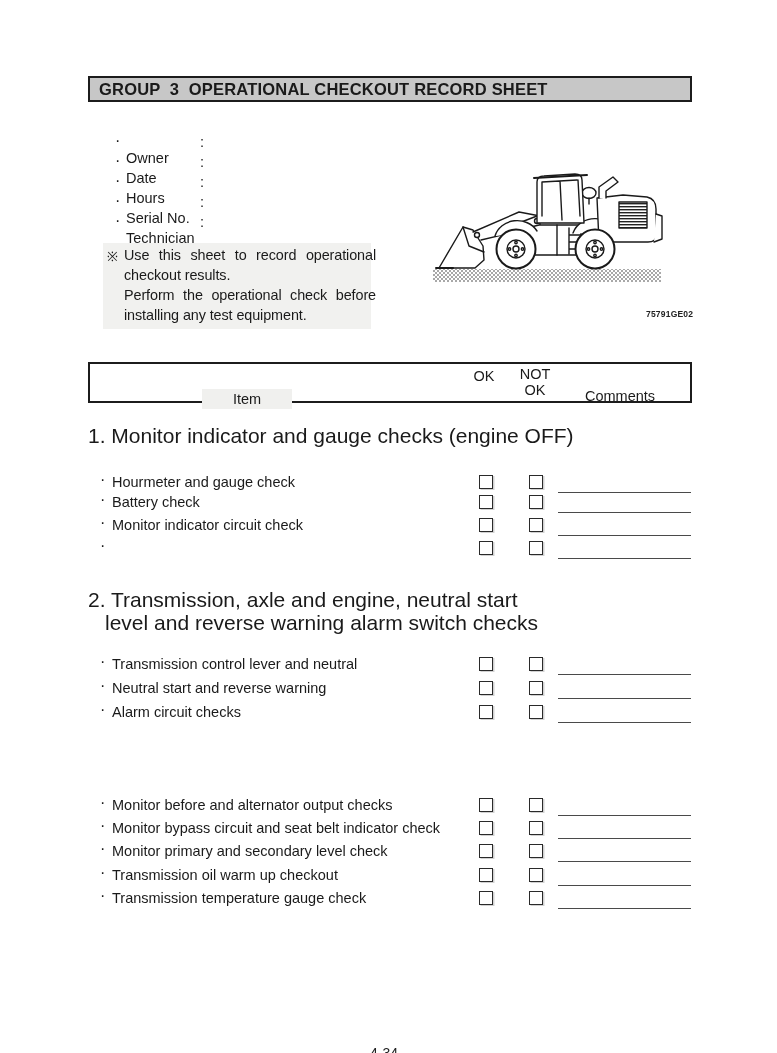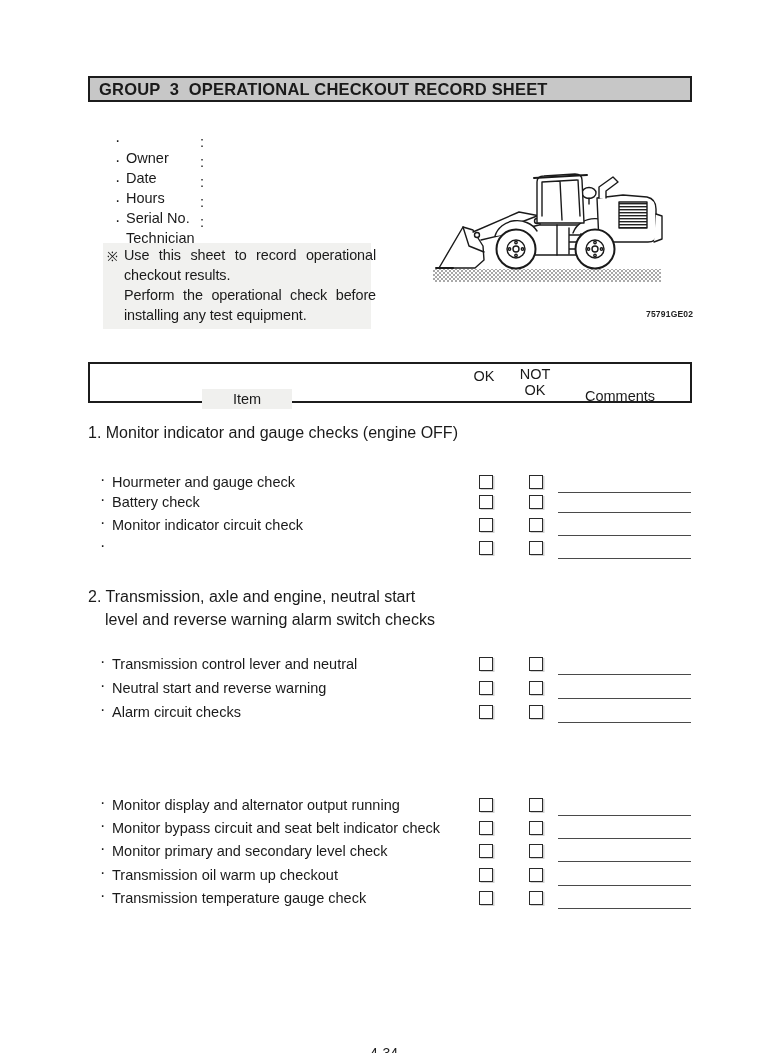--- a/index.html
+++ b/index.html
@@ -37,21 +37,21 @@
   
   .thead{position:absolute;left:88px;top:362px;width:604px;height:41px;box-sizing:border-box;
          border:2px solid #1c1c1c;font-size:14.5px;}
   .th-item{position:absolute;left:112px;top:10px;width:90px;text-align:center;background:#f0f0ee;padding:2px 0;margin-top:15px;}
   .th-ok{position:absolute;left:374px;top:4px;width:40px;text-align:center;}
   .th-not{position:absolute;left:420px;top:2px;width:50px;text-align:center;line-height:16px;
           display:flex;flex-direction:column;}
   .th-comments{position:absolute;left:495px;top:24px;width:104px;}
 
   
-  .sec-heading{position:absolute;left:88px;font-size:16px;white-space:pre;}
+  .sec-heading{position:absolute;left:88px;font-size:21px;white-space:pre;}
   .sec-heading-cont{left:105px;}
 
   
   .c-row{position:absolute;left:88px;width:604px;height:19px;font-size:14.5px;}
   .c-row .bullet{position:absolute;left:12px;top:-3px;font-size:16px;}
   .c-row .c-label{position:absolute;left:24px;top:0;white-space:pre;}
   .cb{position:absolute;top:1px;width:12px;height:12px;box-sizing:content-box;
       border:1.6px solid #2a2a2a;background:#fff;box-shadow:1.5px 1px 0 rgba(0,0,0,.18);}
   .cb-ok{left:391px;}
   .cb-not{left:441px;}
@@ -234,21 +234,21 @@
     <span class="bullet">·</span>
     <span class="c-label">Alarm circuit checks</span>
     <span class="cb cb-ok"></span>
     <span class="cb cb-not"></span>
     <span class="comment-line"></span>
   </div>
 
 
   <div class="c-row" style="top:797px">
     <span class="bullet">·</span>
-    <span class="c-label">Monitor display and alternator output running</span>
+    <span class="c-label">Monitor before and alternator output checks</span>
     <span class="cb cb-ok"></span>
     <span class="cb cb-not"></span>
     <span class="comment-line"></span>
   </div>
   <div class="c-row" style="top:820px">
     <span class="bullet">·</span>
     <span class="c-label">Monitor bypass circuit and seat belt indicator check</span>
     <span class="cb cb-ok"></span>
     <span class="cb cb-not"></span>
     <span class="comment-line"></span>

